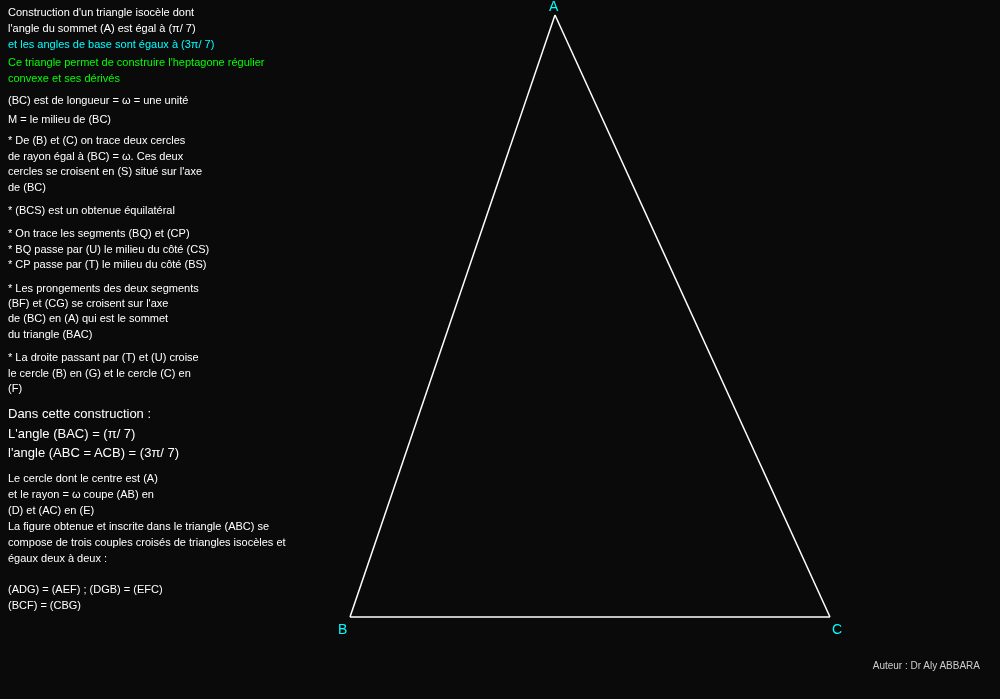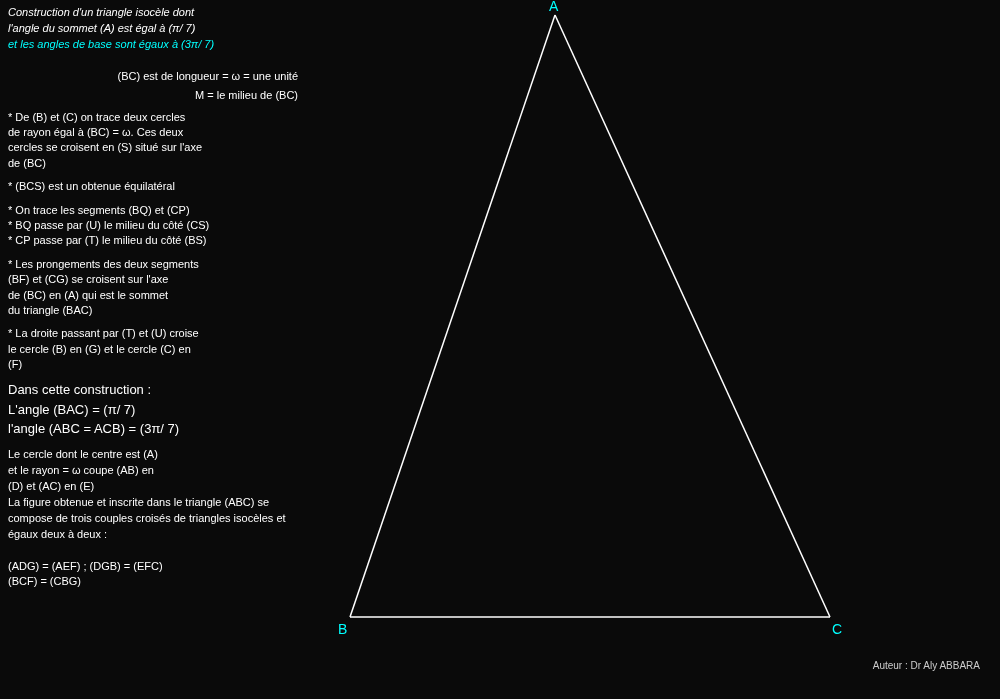--- a/index.html
+++ b/index.html
@@ -19,41 +19,39 @@
       top: 5px;
       width: 290px;
       font-size: 11px;
       line-height: 1.4;
     }
 
     .title-block {
       color: #ffffff;
       font-size: 11px;
       line-height: 1.45;
-      margin-bottom: 16px;
-      font-style: italic;
+      margin-bottom: 2px;
     }
     .title-accent {
       color: #00ffff;
       font-size: 11px;
       line-height: 1.45;
     }
     .subtitle {
       color: #00ff00;
       font-size: 11px;
       line-height: 1.45;
       margin-bottom: 6px;
     }
 
     .section {
       color: #ffffff;
       font-size: 11px;
       line-height: 1.4;
       margin-bottom: 4px;
-      text-align: right;
     }
 
     .step-block {
       color: #ffffff;
       font-size: 11px;
       line-height: 1.4;
       margin-bottom: 8px;
     }
 
     .step-block span.cyan {
@@ -105,20 +103,21 @@
   <text x="832" y="634" fill="#00ffff" font-size="14" font-family="Arial">C</text>
 </svg>
 
 <div id="text-panel">
 
   <div class="title-block">
     <span>Construction d'un triangle isocèle dont</span><br>
     <span>l'angle du sommet (A) est égal à (π/ 7)</span><br>
     <span class="title-accent">et les angles de base sont égaux à (3π/ 7)</span>
   </div>
+  <div class="subtitle">Ce triangle permet de construire l'heptagone régulier convexe et ses dérivés</div>
 
   <div class="section">(BC) est de longueur = ω = une unité</div>
   <div class="section">M = le milieu de (BC)</div>
 
   <div style="margin-bottom:6px;"></div>
 
 
   <div class="step-block">
     * De (B) et (C) on trace deux cercles<br>
     de rayon égal à (BC) = ω. Ces deux<br>

